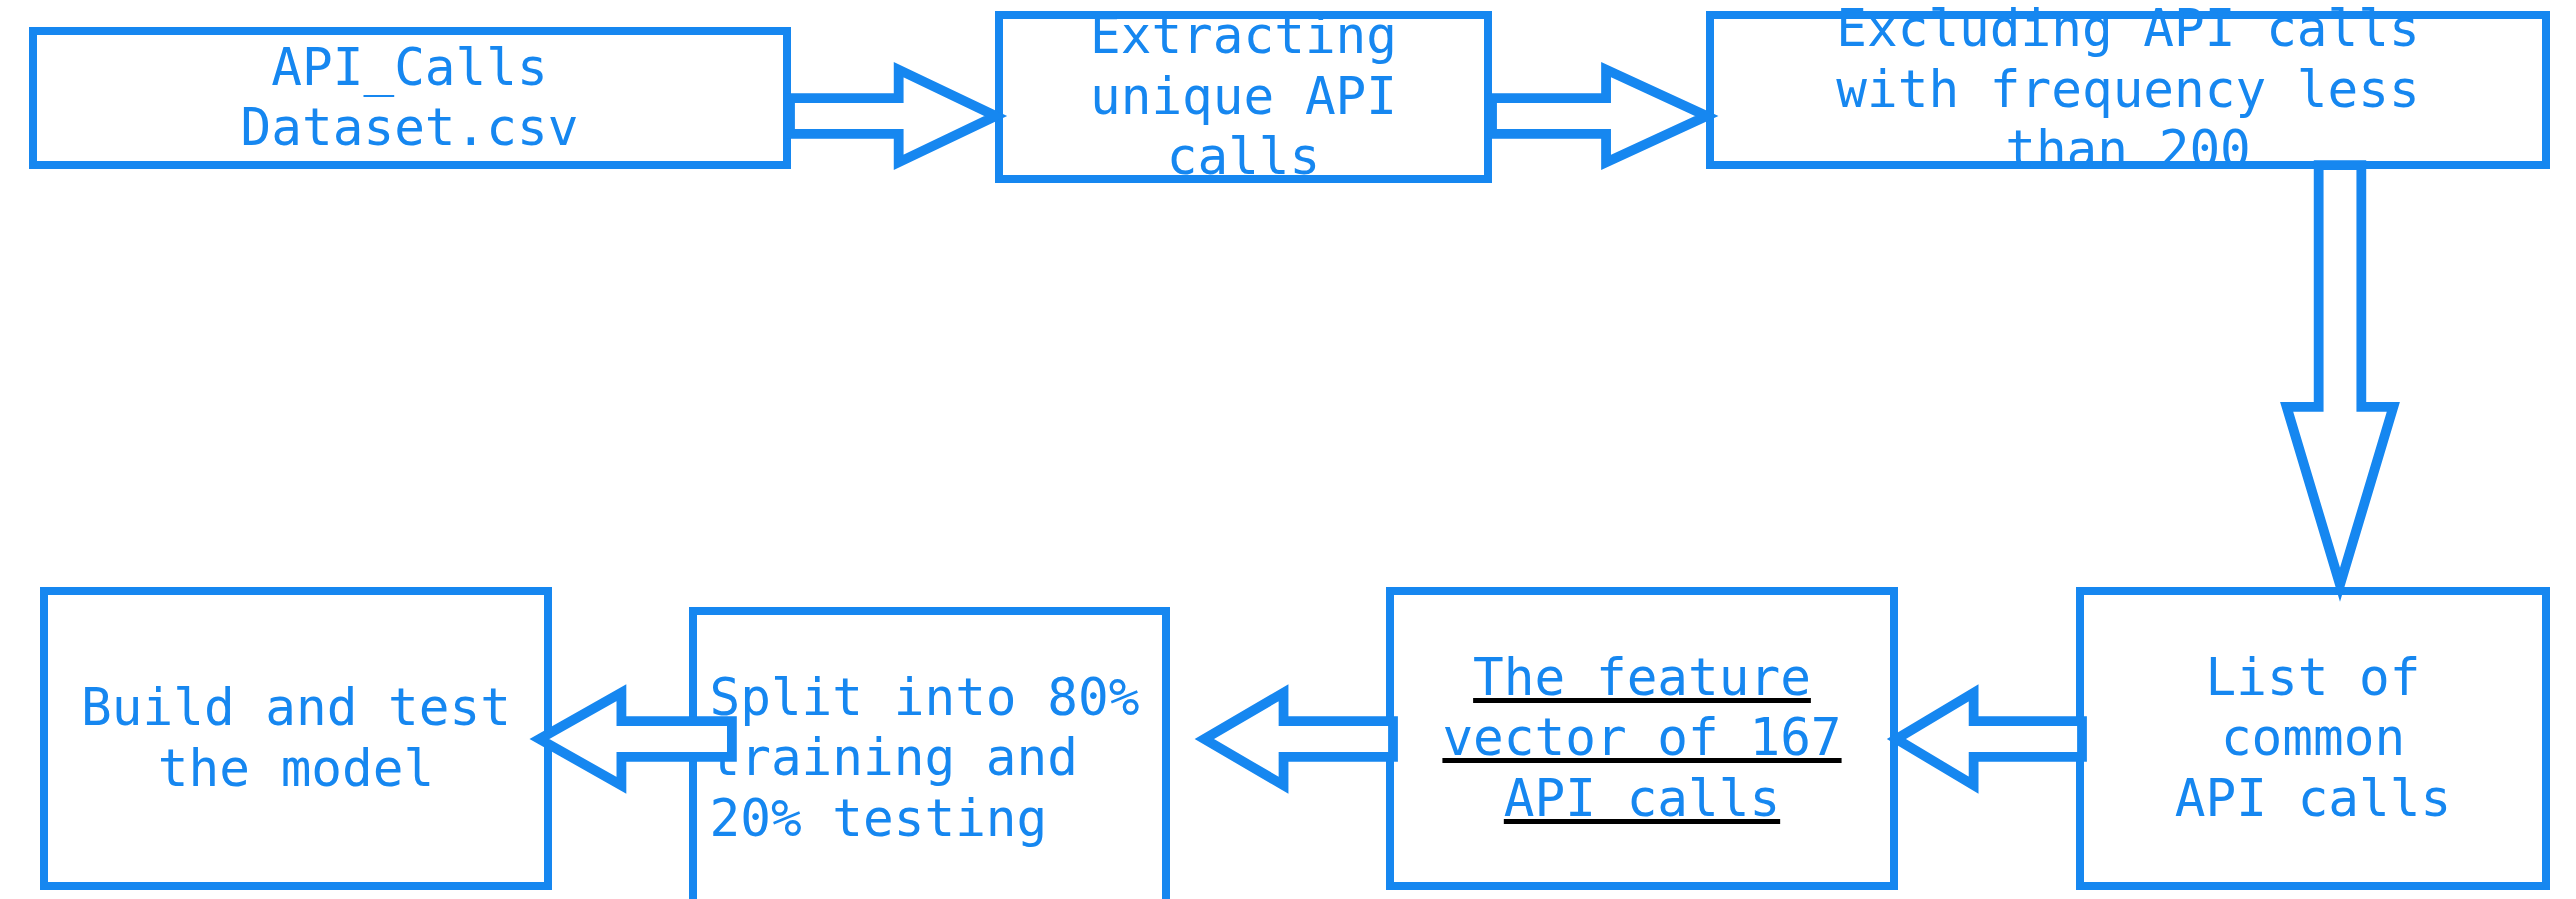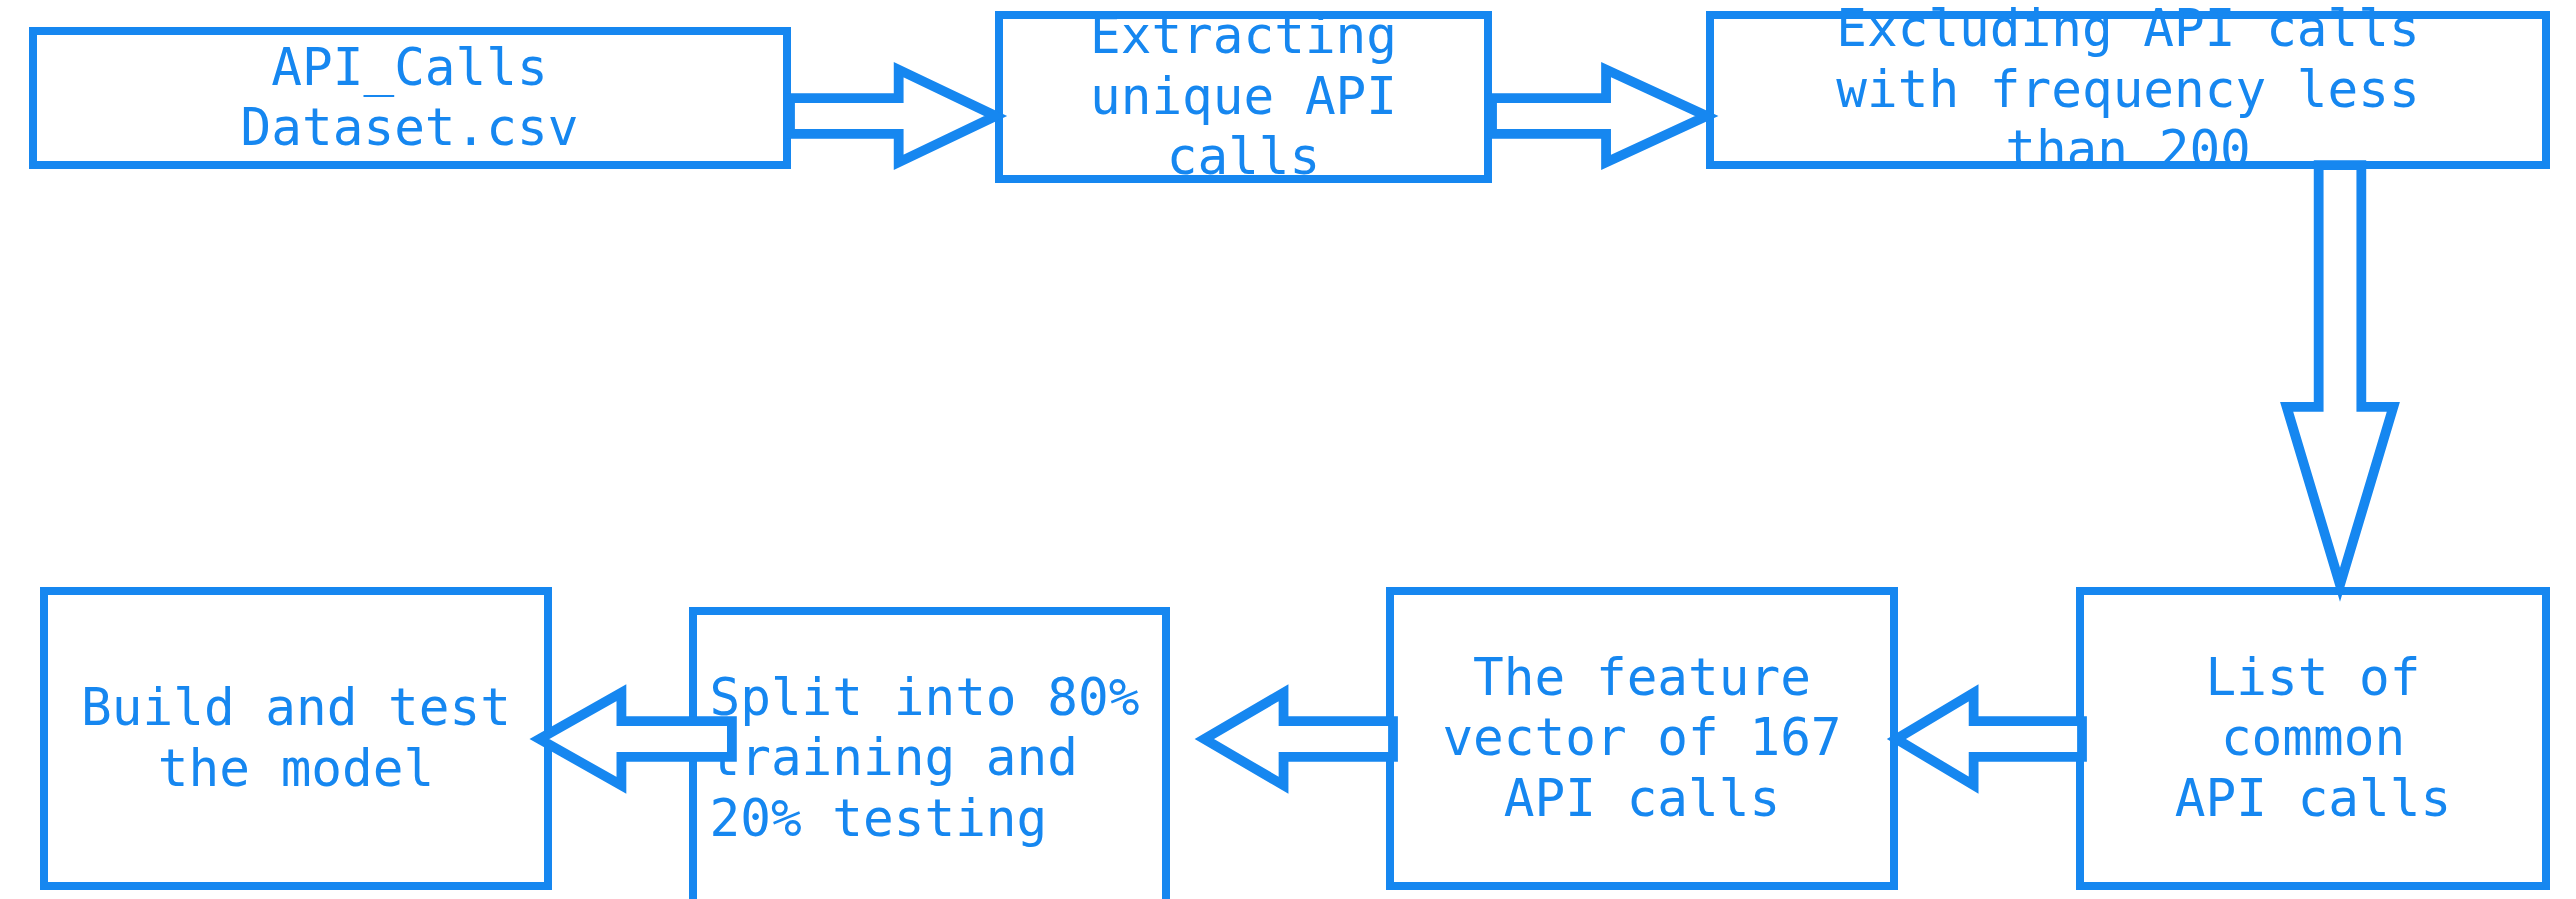--- a/index.html
+++ b/index.html
@@ -70,21 +70,21 @@
 with frequency less
 than 200</span>
   </div>
 
   <div class="node" style="left:2076px; top:587px; width:474px; height:303px;">
     <span class="label">List of
 common
 API calls</span>
   </div>
 
-  <div class="node" style="left:1386px; top:587px; width:512px; height:303px;">
+  <div class="node" style="left:1386px; top:587px; width:512px; height:303px;text-decoration:underline;">
     <span class="label">The feature
 vector of 167
 API calls</span>
   </div>
 
   <div class="node align-left" style="left:689px; top:587px; width:481px; height:303px;margin-top:20px;">
     <span class="label">Split into 80%
 training and
 20% testing</span>
   </div>

